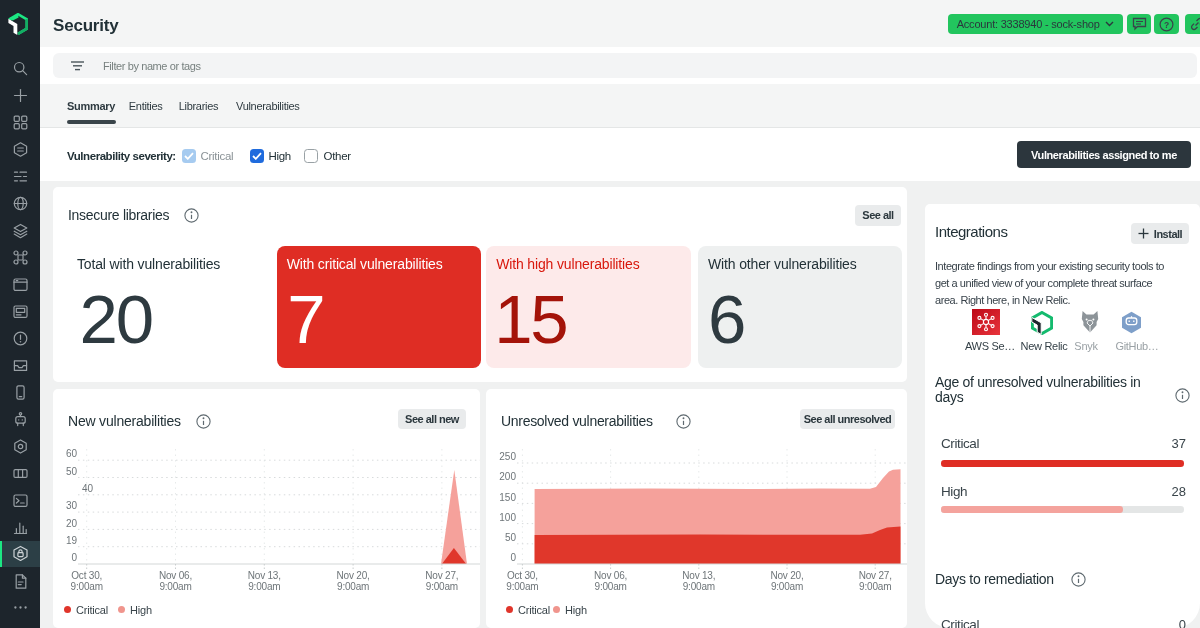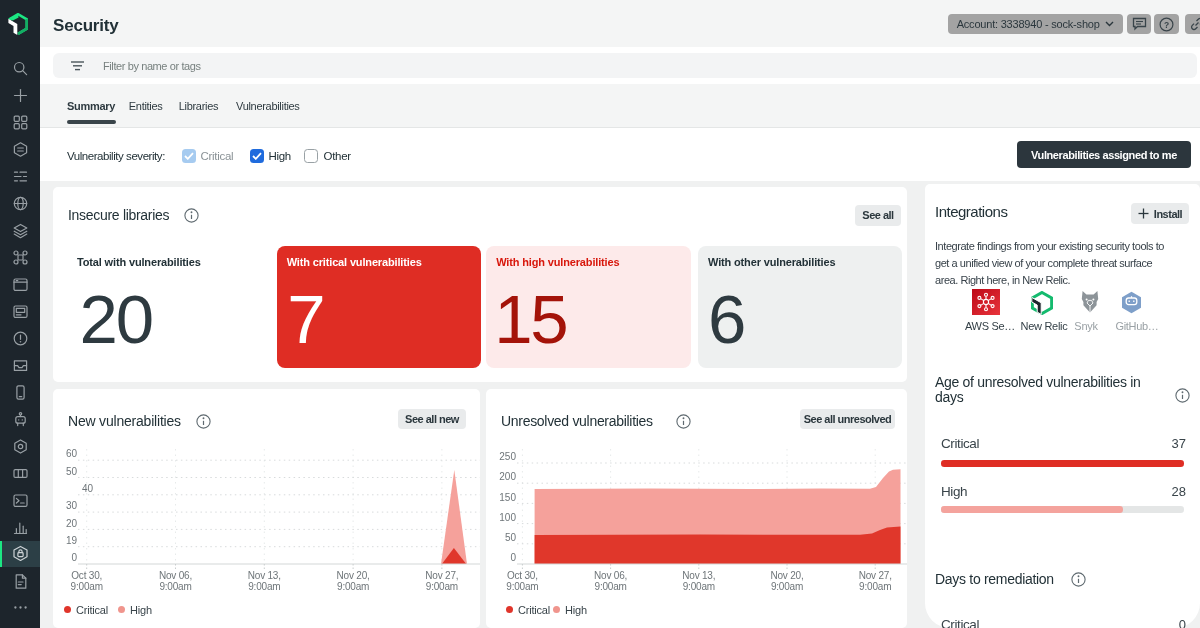--- a/index.html
+++ b/index.html
@@ -5,38 +5,38 @@
 * { margin:0; padding:0; box-sizing:border-box; }
 html,body { width:1200px; height:628px; overflow:hidden; }
 body { font-family:"Liberation Sans", sans-serif; background:#fff; }
 #page { position:relative; width:1200px; height:628px; overflow:hidden; }
 .abs { position:absolute; }
 #sidebar { position:absolute; left:0; top:0; width:40px; height:628px; background:#1d252c; }
 .sicon { position:absolute; left:1px; width:38px; height:27px; display:flex; align-items:center; justify-content:center; }
 #sel-row { position:absolute; left:0; top:541px; width:40px; height:26px; background:#2c3f46; border-left:2.5px solid #1ce783; }
 #header { left:40px; top:0; width:1160px; height:47px; background:#f4f5f5; }
 #title { left:53px; top:15.5px; font-size:17px; font-weight:700; color:#223137; letter-spacing:-0.2px; }
-.pill { position:absolute; background:#a3a3a3; border-radius:4px; }
+.pill { position:absolute; background:#22c55e; border-radius:4px; }
 .hicon { display:flex; align-items:center; justify-content:center; }
 #filter { left:53px; top:53px; width:1144px; height:25px; background:#f3f4f5; border-radius:6px; display:flex; align-items:center; }
 #filter .ph { color:#77807f; font-size:11px; letter-spacing:-0.4px; margin-left:18px; }
 #tabs { left:40px; top:84px; width:1160px; height:43.5px; background:#f4f5f5; border-bottom:1px solid #e4e6e6; }
 .tab { position:absolute; top:16px; font-size:11px; letter-spacing:-0.3px; color:#2e3a40; }
 #tab-underline { position:absolute; left:26.5px; top:36px; width:49px; height:3.5px; background:#39444a; border-radius:2px; }
 #sev { left:40px; top:128px; width:1160px; height:53px; background:#fff; }
 .cb { position:absolute; width:14px; height:14px; border-radius:3.5px; top:20.5px; }
 .cb svg { position:absolute; left:2px; top:3px; }
 #sev .lbl { position:absolute; top:22px; font-size:11.5px; letter-spacing:-0.3px; }
 #dark-btn { position:absolute; left:977px; top:13px; width:174px; height:27px; background:#2c363d; border-radius:4px; color:#fff; font-size:11px; letter-spacing:-0.4px; font-weight:700; display:flex; align-items:center; justify-content:center; }
 #content { left:40px; top:181px; width:1160px; height:447px; background:#f0f1f1; }
 .card { position:absolute; background:#fff; border-radius:5px; }
 .cardtitle { position:absolute; font-weight:400; color:#223137; letter-spacing:-0.3px; }
 .seebtn { position:absolute; background:#e9ebec; border-radius:4px; font-size:11px; letter-spacing:-0.5px; font-weight:700; color:#2b373d; display:flex; align-items:center; justify-content:center; }
 .tile { position:absolute; top:58.5px; width:204px; height:122.5px; border-radius:8px; }
-.tile .t { position:absolute; left:10px; top:10.5px; font-size:11px; font-weight:700; letter-spacing:-0.15px; }
+.tile .t { position:absolute; left:10px; top:10.5px; font-size:14px; font-weight:400; letter-spacing:-0.15px; }
 .tile .n { position:absolute; left:12.5px; top:34.5px; font-size:69px; font-weight:400; letter-spacing:-2.2px; }
 .ylab { position:absolute; font-size:10px; color:#6e7579; text-align:right; height:11px; }
 .xlab { position:absolute; font-size:10px; color:#6e7579; text-align:center; line-height:10.5px; width:60px; letter-spacing:-0.2px; }
 .legend { position:absolute; top:214.5px; font-size:11px; letter-spacing:-0.2px; color:#39444a; display:flex; align-items:center; }
 .dot { width:7px; height:7px; border-radius:50%; margin-right:5px; }
 .rowlab { position:absolute; font-size:13.5px; color:#39444a; letter-spacing:-0.4px; }
 .rownum { position:absolute; font-size:13px; color:#39444a; text-align:right; }
 .bar { position:absolute; height:6.5px; border-radius:3.25px; }
 .ilabel { position:absolute; top:136px; width:64px; text-align:center; font-size:11px; letter-spacing:-0.3px; color:#333f46; }
 </style>
@@ -77,21 +77,21 @@
   </div>
   <div class="abs" id="filter">
     <svg style="margin-left:17px" width="15" height="10" viewBox="0 0 15 10">
         <line x1="1" y1="1" x2="14" y2="1" stroke="#4a555b" stroke-width="1.4"></line>
         <line x1="3" y1="4.8" x2="12" y2="4.8" stroke="#4a555b" stroke-width="1.4"></line>
         <line x1="5" y1="8.6" x2="10" y2="8.6" stroke="#4a555b" stroke-width="1.4"></line>
       </svg>
     <span class="ph">Filter by name or tags</span>
   </div>
   <div class="abs" id="sev">
-    <div class="lbl" style="left:27px; font-weight:400; letter-spacing:-0.45px; color:#223137;">Vulnerability severity:</div>
+    <div class="lbl" style="left:27px; font-weight:700; letter-spacing:-0.45px; color:#223137;">Vulnerability severity:</div>
     <div class="cb" style="left:142px; background:#a6cbf0;">
         <svg width="10" height="8" viewBox="0 0 10 8">
           <polyline points="1,4 3.8,6.8 9,1.2" fill="none" stroke="#fff" stroke-width="1.8"></polyline>
         </svg>
       </div>
     <div class="lbl" style="left:160.5px; color:#8a9296;">Critical</div>
     <div class="cb" style="left:210px; background:#1f6bdd;">
         <svg width="10" height="8" viewBox="0 0 10 8">
           <polyline points="1,4 3.8,6.8 9,1.2" fill="none" stroke="#fff" stroke-width="1.8"></polyline>
         </svg>
@@ -210,21 +210,21 @@
     <div class="ylab" style="left:2px; top:62.2px; width:28px;">250</div>
     <div class="xlab" style="left:6.4px; top:182px;">Oct 30,<br>9:00am</div>
     <div class="xlab" style="left:94.6px; top:182px;">Nov 06,<br>9:00am</div>
     <div class="xlab" style="left:182.8px; top:182px;">Nov 13,<br>9:00am</div>
     <div class="xlab" style="left:271.0px; top:182px;">Nov 20,<br>9:00am</div>
     <div class="xlab" style="left:359.2px; top:182px;">Nov 27,<br>9:00am</div>
     <div class="legend" style="left:20px;"><span class="dot" style="background:#e0352b;"></span>Critical</div>
     <div class="legend" style="left:67px;"><span class="dot" style="background:#f0958d;"></span>High</div>
   </div>
 
-  <div class="card" style="left:925px; top:184px; width:275px; height:200px;">
+  <div class="card" style="left:925px; top:204px; width:275px; height:200px;">
     <div class="cardtitle" style="left:10px; top:19px; font-size:15px; letter-spacing:-0.5px;">Integrations</div>
     <div class="seebtn" style="left:206px; top:19px; width:58px; height:21px;"><svg style="margin-right:5px" width="11" height="11" viewBox="0 0 11 11">
           <line x1="5.5" y1="0.5" x2="5.5" y2="10.5" stroke="#2b373d" stroke-width="1.3"></line>
           <line x1="0.5" y1="5.5" x2="10.5" y2="5.5" stroke="#2b373d" stroke-width="1.3"></line>
         </svg>Install</div>
     <div class="abs" style="left:10px; top:54px; font-size:11px; letter-spacing:-0.45px; line-height:17px; color:#38424a; white-space:nowrap;">Integrate findings from your existing security tools to<br>get a unified view of your complete threat surface<br>area. Right here, in New Relic.</div>
     <div class="abs" style="left:47px; top:105px;"><svg width="28" height="26" viewBox="0 0 28 26">
     <defs>
             <linearGradient id="awsg" x1="0" y1="0" x2="1" y2="1">
               <stop offset="0" stop-color="#bd0816"></stop>

